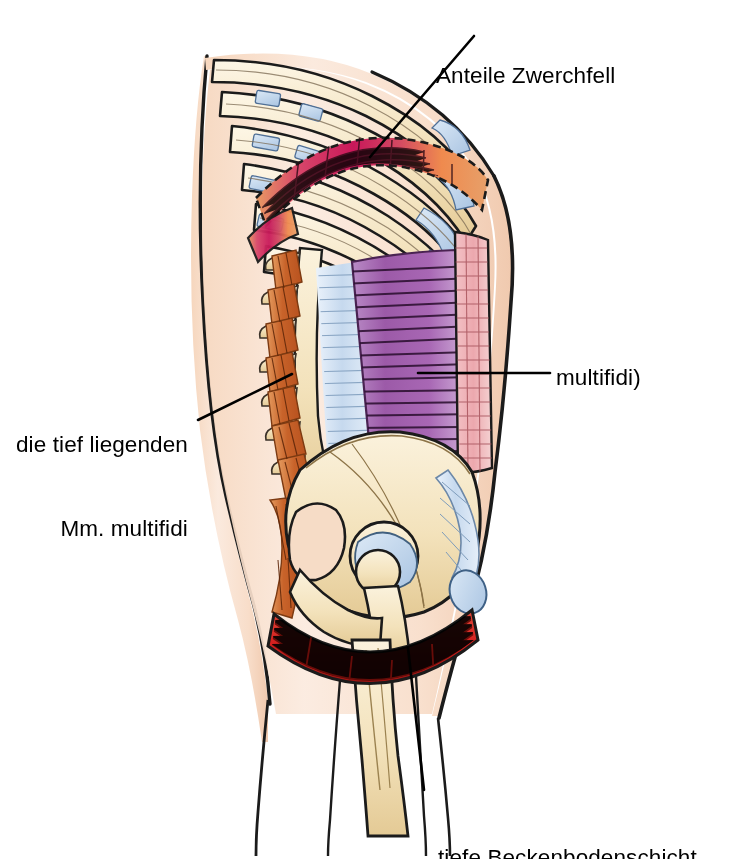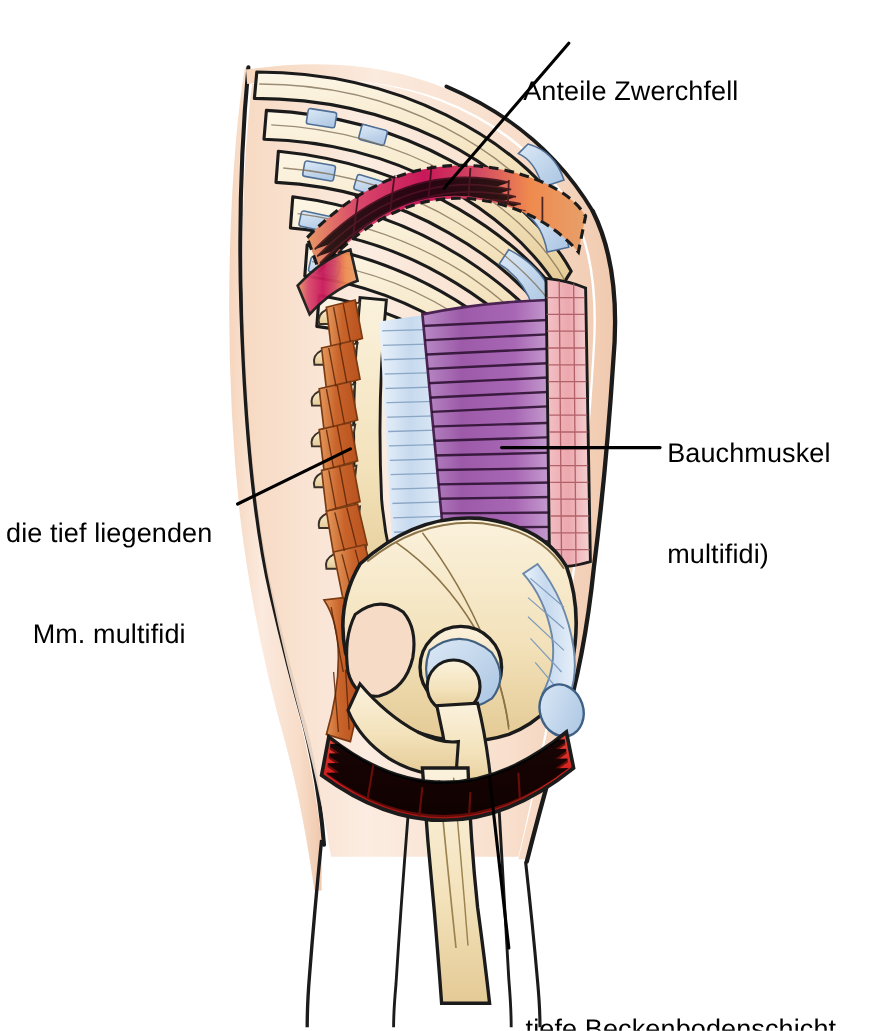--- a/index.html
+++ b/index.html
@@ -35,21 +35,21 @@
     font-family: "Liberation Sans", sans-serif;
     font-size: 22.5px;
     line-height: 28px;
     color: #000000;
     white-space: pre;
     letter-spacing: 0.1px;
   }
   .label-line { display: block; }
   #label-diaphragm { left: 436px; top: 6px; }
   #label-transversus { left: 556px; top: 308px; }
-  #label-multifidi { left: 5px; top: 375px; text-align: center; }
+  #label-multifidi { left: 16px; top: 375px; text-align: right; }
   #label-pelvicfloor { left: 438px; top: 788px; }
 </style>
 </head>
 <body>
 
 <div id="stage">
 
   <svg id="figure-svg" viewBox="0 0 744 859" xmlns="http://www.w3.org/2000/svg">
     <defs>
       <linearGradient id="gSkin" x1="0" y1="0" x2="1" y2="0">
@@ -375,21 +375,20 @@
       <line x1="198" y1="420" x2="292" y2="374"></line>
       <line x1="424" y1="790" x2="408" y2="648"></line>
     </g>
   </svg>
 
   <div class="label" id="label-diaphragm">
     <span class="label-line">Anteile Zwerchfell</span>
   </div>
 
   <div class="label" id="label-transversus">
-    <span class="label-line">Bauchmuskel</span>
     <span class="label-line">multifidi)</span>
   </div>
 
   <div class="label" id="label-multifidi">
     <span class="label-line">die tief liegenden</span>
     <span class="label-line">Mm. multifidi</span>
   </div>
 
   <div class="label" id="label-pelvicfloor">
     <span class="label-line">tiefe Beckenbodenschicht</span>

